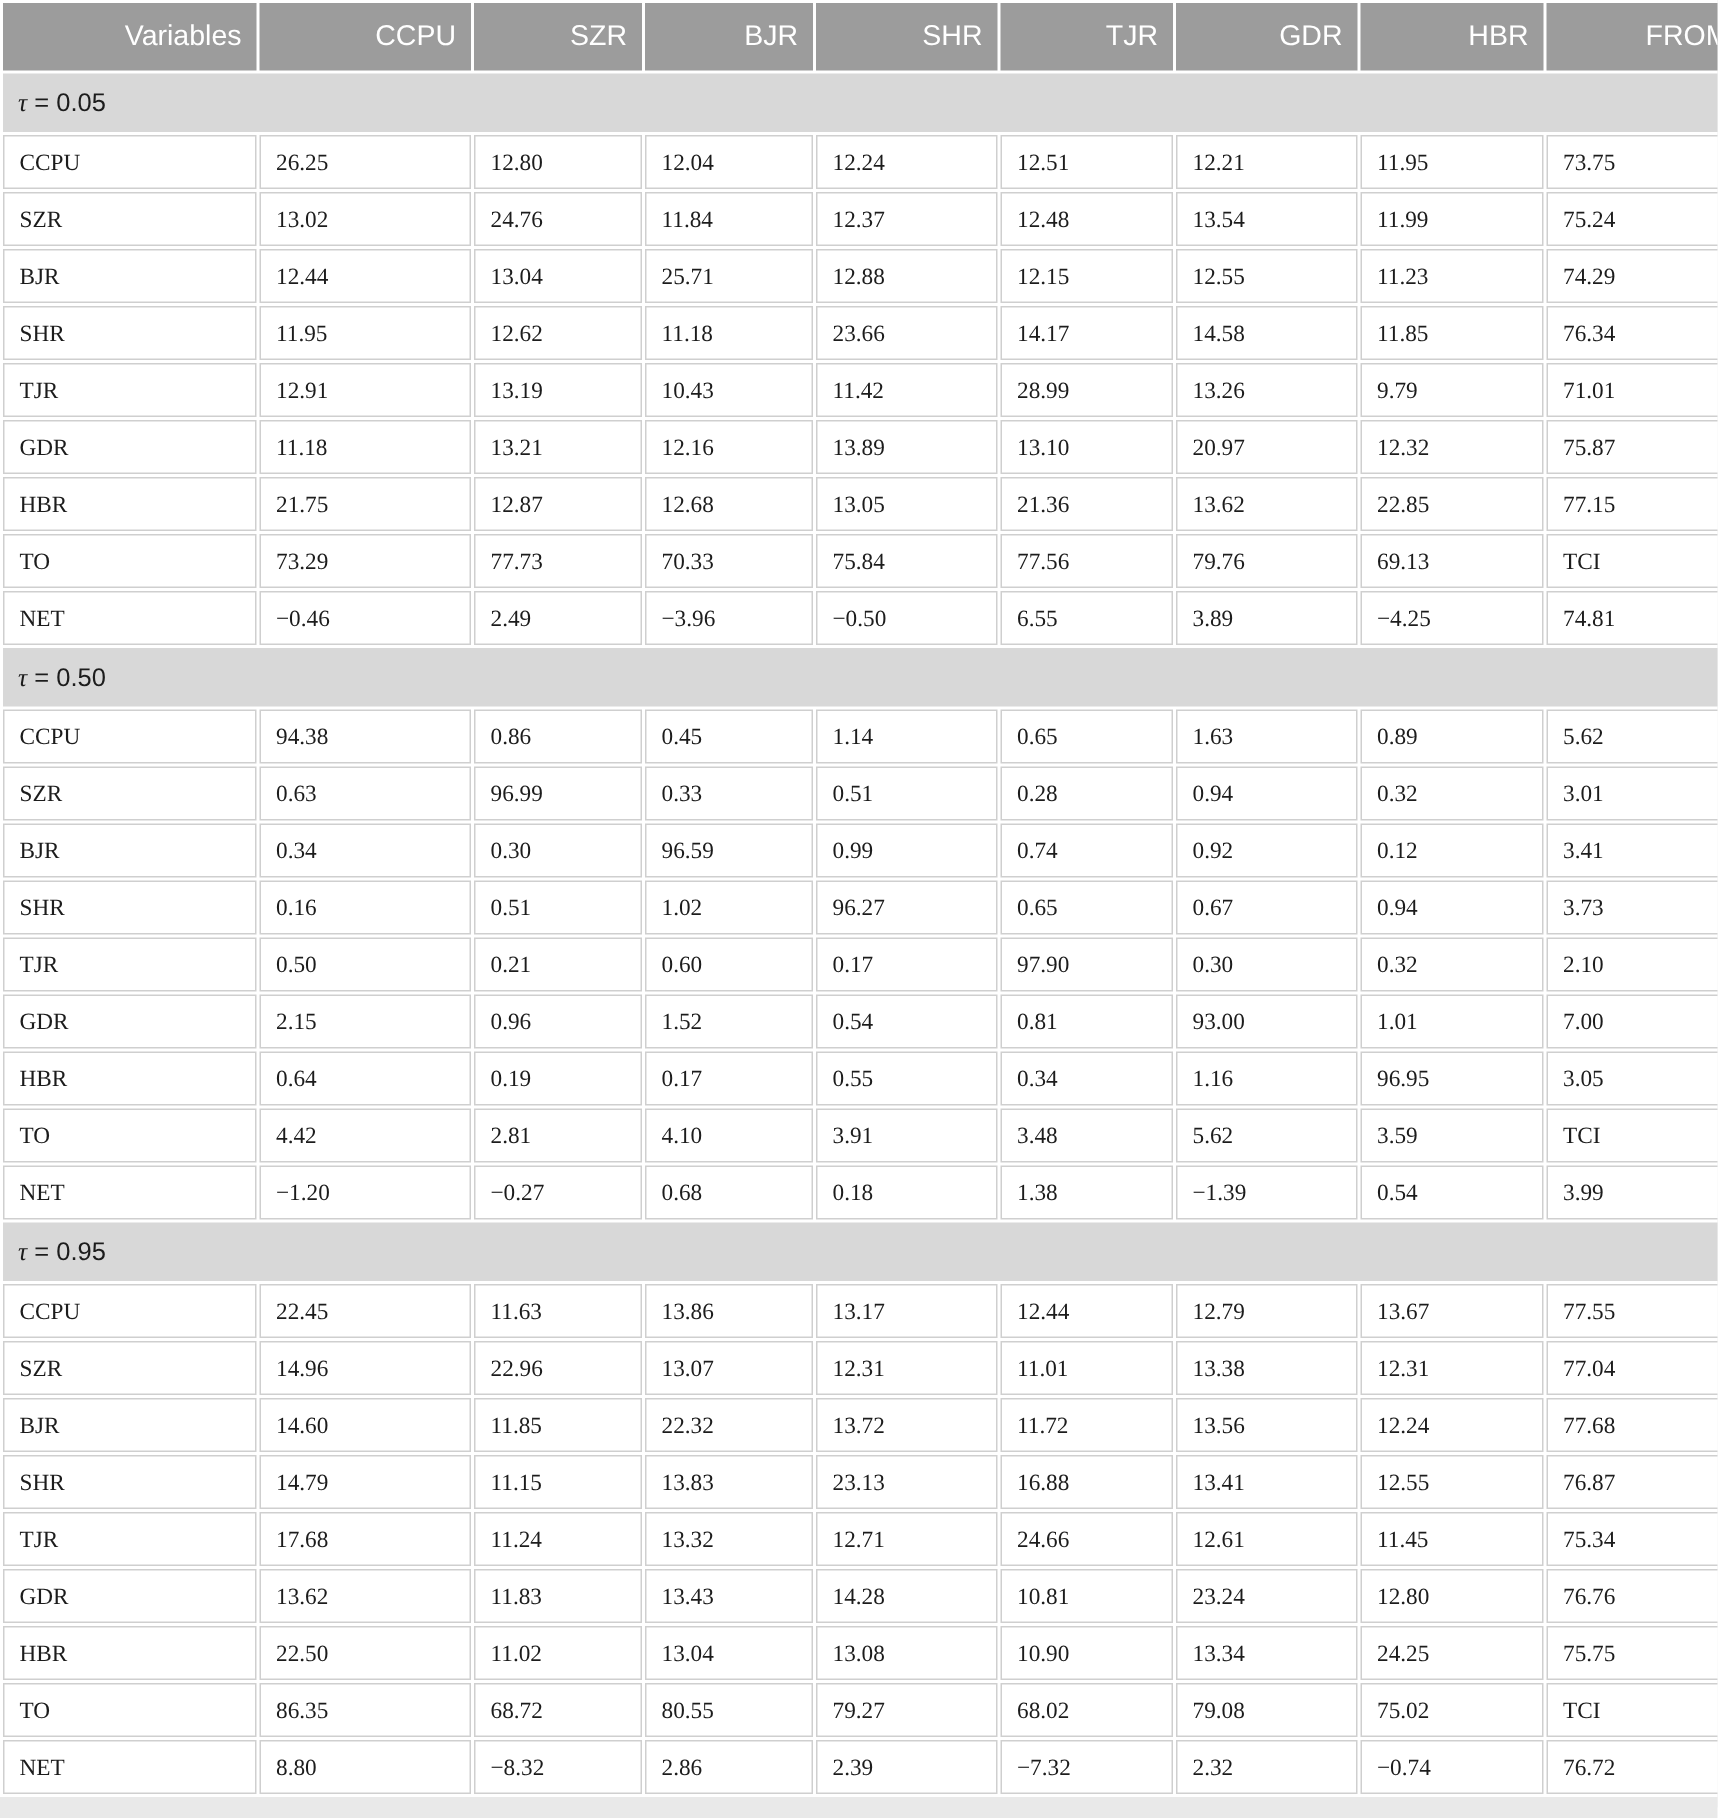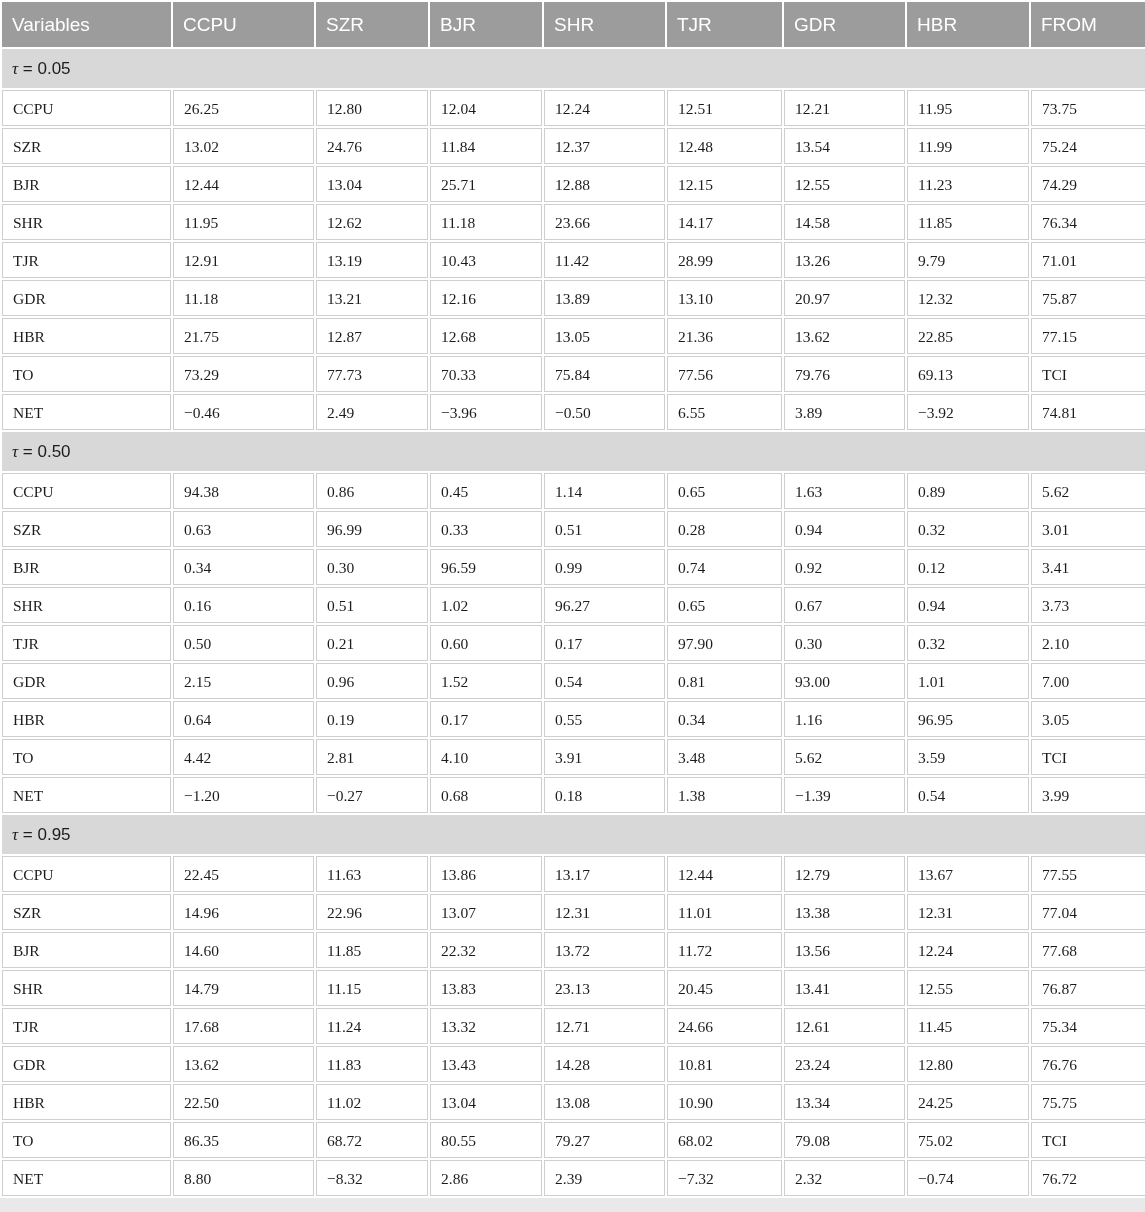--- a/index.html
+++ b/index.html
@@ -17,21 +17,21 @@
     border-collapse: separate;
     border-spacing: 2px;
     background: #ffffff;
   }
   th {
     background: #9c9c9c;
     color: #ffffff;
     font-weight: 400;
     font-size: 19px;
     line-height: 23px;
-    text-align: left;
+    text-align: right;
     padding: 11px 10px;
     overflow: hidden;
     white-space: nowrap;
   }
   td.section-cell {
     background: #d8d8d8;
     color: #1c1c1c;
     font-size: 17px;
     line-height: 21px;
     padding: 9px 10px;
@@ -178,21 +178,21 @@
           <td class="data-cell">TCI</td>
         </tr>
         <tr>
           <td class="data-cell">NET</td>
           <td class="data-cell">−0.46</td>
           <td class="data-cell">2.49</td>
           <td class="data-cell">−3.96</td>
           <td class="data-cell">−0.50</td>
           <td class="data-cell">6.55</td>
           <td class="data-cell">3.89</td>
-          <td class="data-cell">−3.92</td>
+          <td class="data-cell">−4.25</td>
           <td class="data-cell">74.81</td>
         </tr>
         <tr>
           <td colspan="9" class="section-cell"><i>τ</i> = 0.50</td>
         </tr>
         <tr>
           <td class="data-cell">CCPU</td>
           <td class="data-cell">94.38</td>
           <td class="data-cell">0.86</td>
           <td class="data-cell">0.45</td>
@@ -325,21 +325,21 @@
           <td class="data-cell">13.56</td>
           <td class="data-cell">12.24</td>
           <td class="data-cell">77.68</td>
         </tr>
         <tr>
           <td class="data-cell">SHR</td>
           <td class="data-cell">14.79</td>
           <td class="data-cell">11.15</td>
           <td class="data-cell">13.83</td>
           <td class="data-cell">23.13</td>
-          <td class="data-cell">20.45</td>
+          <td class="data-cell">16.88</td>
           <td class="data-cell">13.41</td>
           <td class="data-cell">12.55</td>
           <td class="data-cell">76.87</td>
         </tr>
         <tr>
           <td class="data-cell">TJR</td>
           <td class="data-cell">17.68</td>
           <td class="data-cell">11.24</td>
           <td class="data-cell">13.32</td>
           <td class="data-cell">12.71</td>

